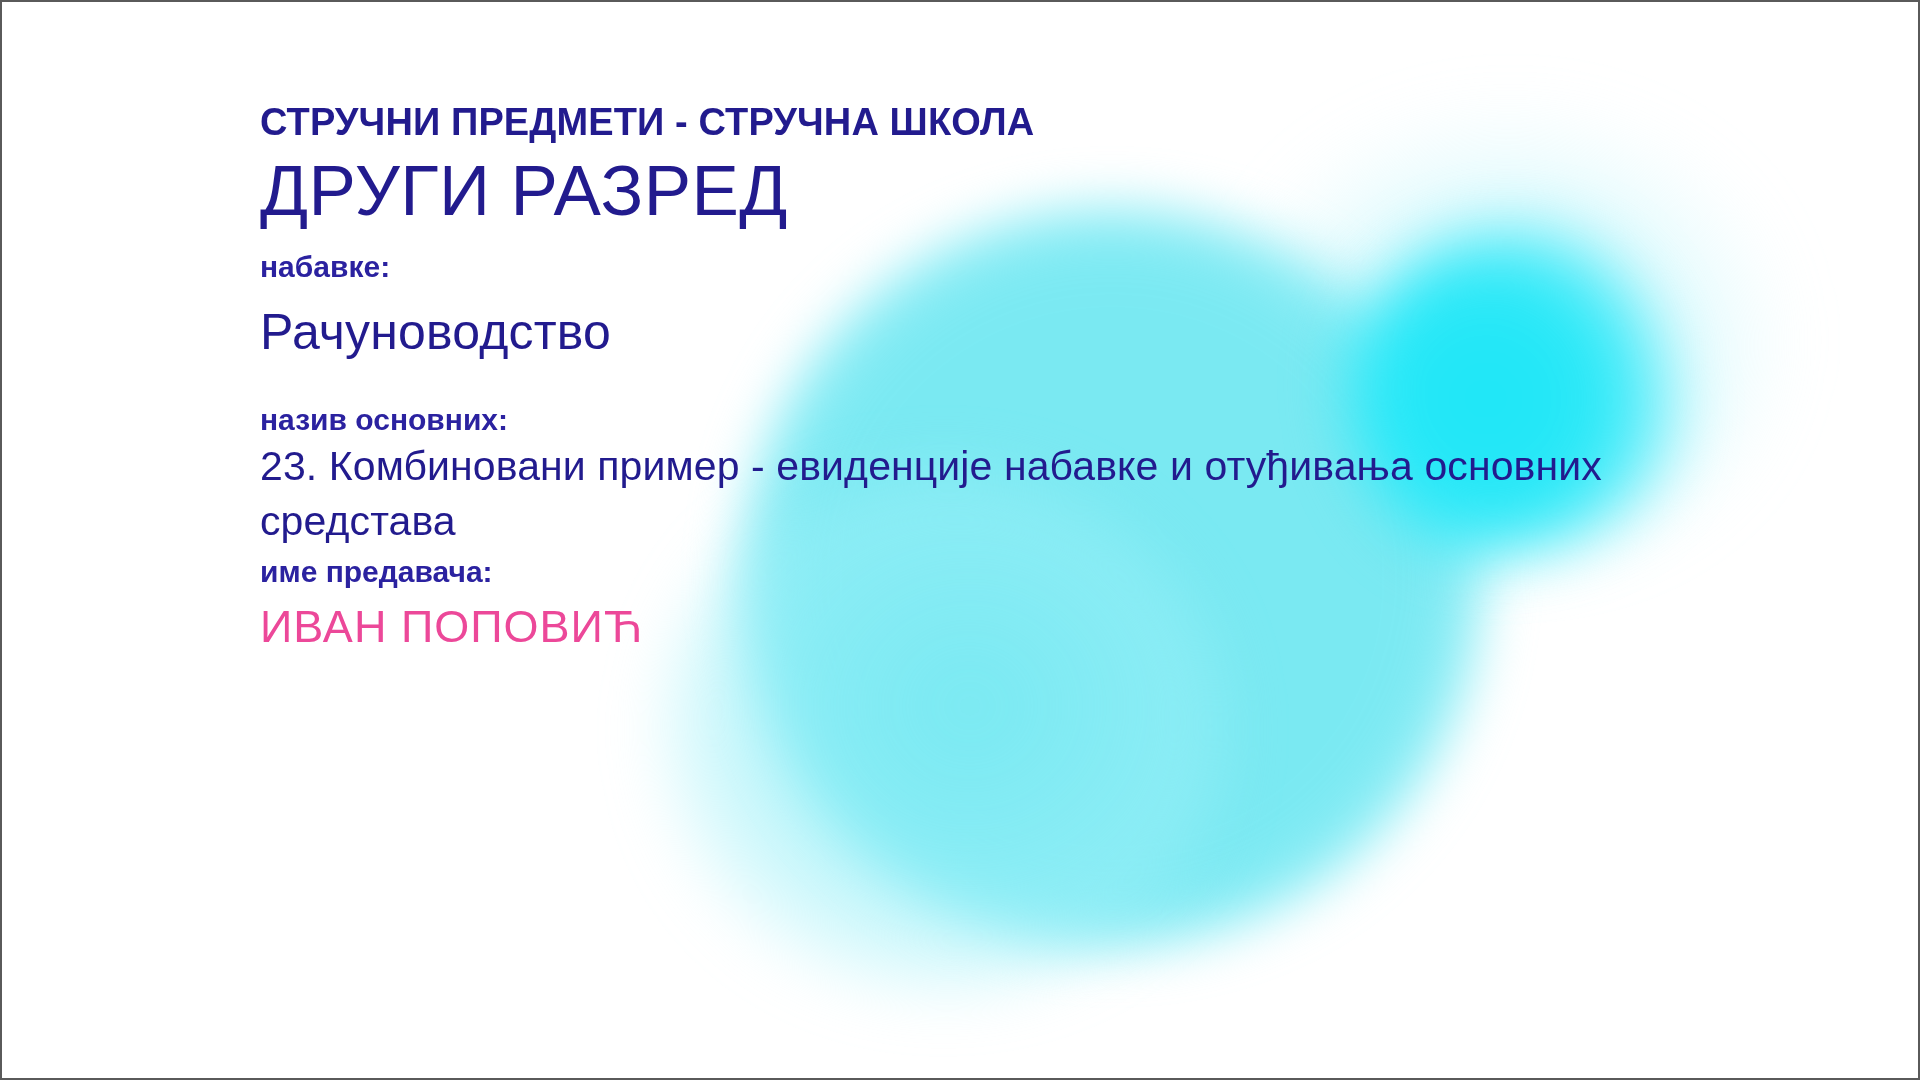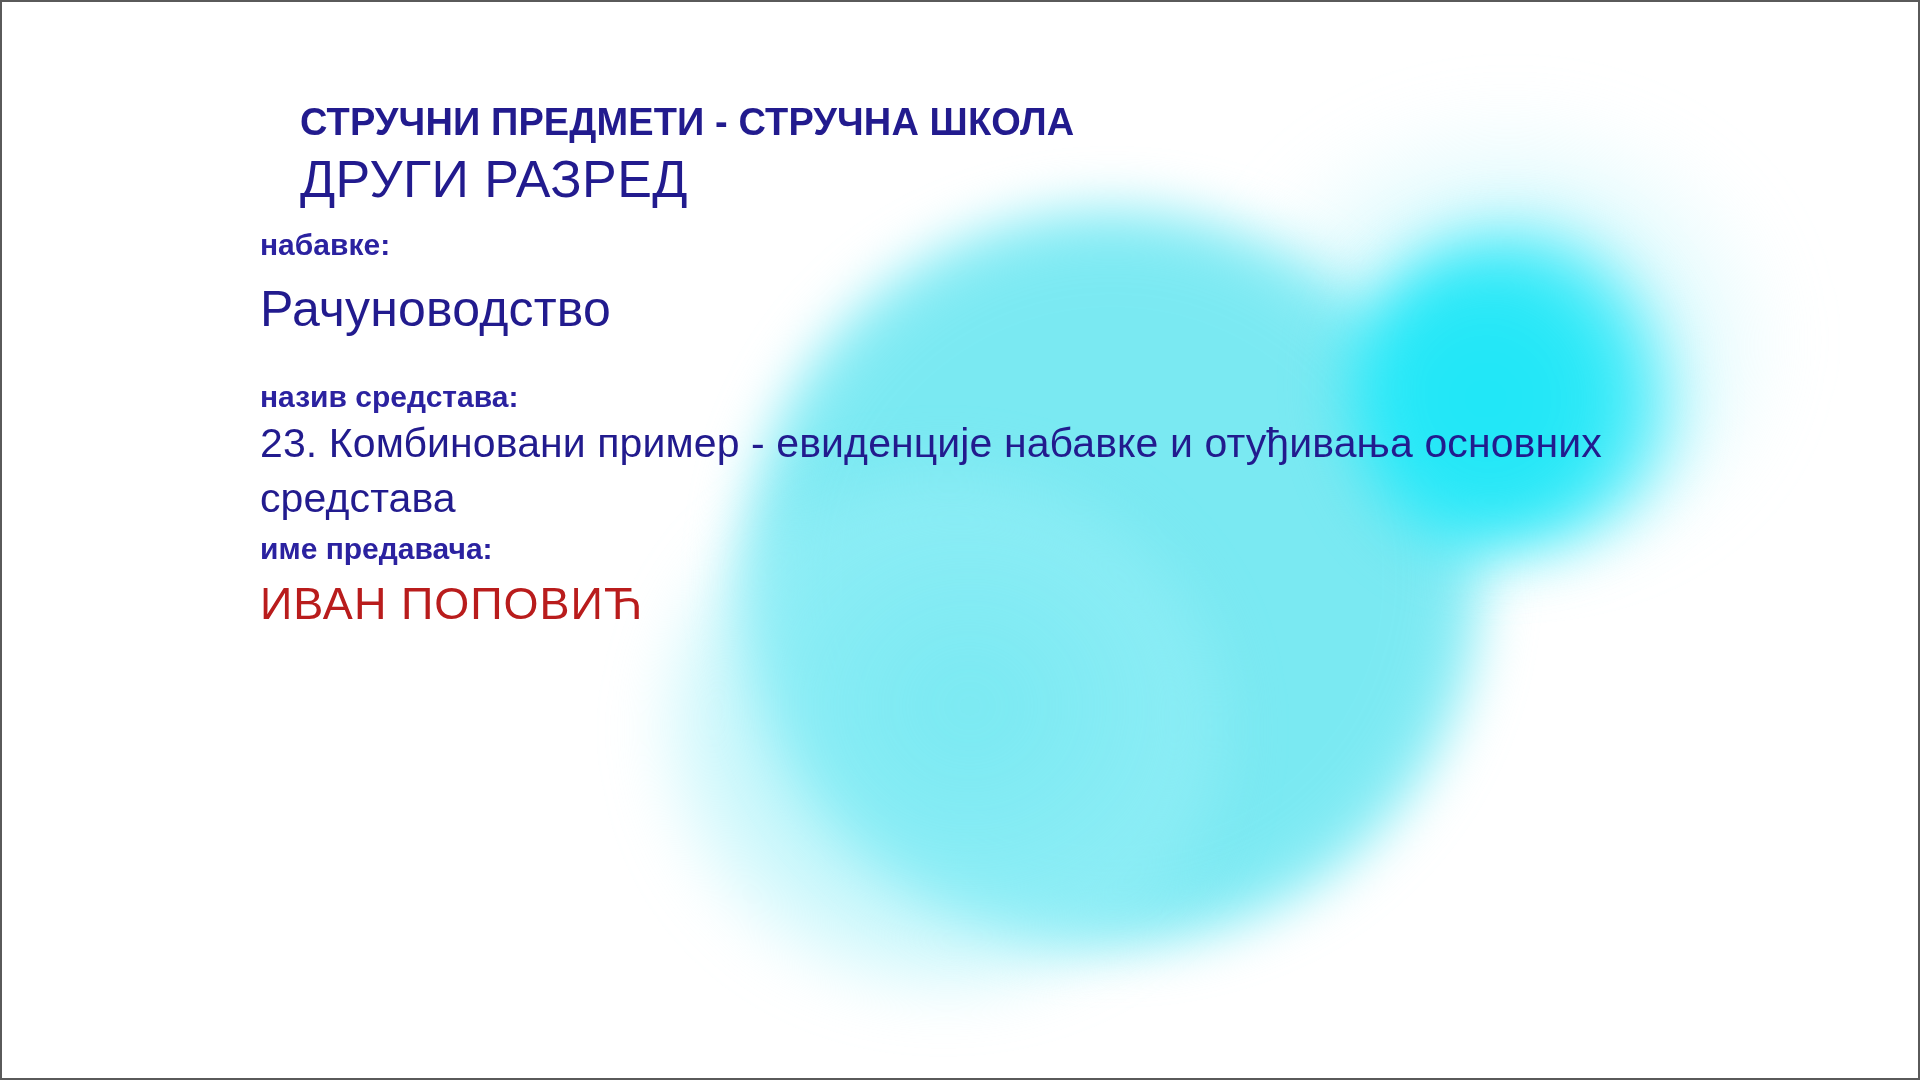--- a/index.html
+++ b/index.html
@@ -104,34 +104,33 @@
   
   .content {
     position: absolute;
     left: 258px;
     top: 96px;
     width: 1560px;
   }
 
   .heading-block {
     color: #221b8e;
-    margin-left: 40px;
   }
 
   .line-caps-1,
   .line-caps-2 {
     font-size: 38px;
     line-height: 1.27;
     font-weight: 700;
     letter-spacing: 0.1px;
     white-space: nowrap;
   }
 
   .line-grade {
-    font-size: 52px;
+    font-size: 71px;
     line-height: 1.20;
     font-weight: 400;
     letter-spacing: 0.4px;
     margin-top: 2px;
     white-space: nowrap;
   }
 
   .label {
     font-size: 30px;
     font-weight: 700;
@@ -167,21 +166,21 @@
   }
 
   .label-teacher {
     margin-top: 4px;
   }
 
   .value-teacher {
     font-size: 45px;
     font-weight: 400;
     line-height: 1.2;
-    color: #b91c1c;
+    color: #ec4899;
     margin-top: 8px;
     letter-spacing: 1px;
   }
 </style>
 </head>
 <body>
 
 <div class="slide">
 
   <div class="blob-layer">
@@ -196,20 +195,20 @@
     <div class="heading-block">
       <div class="line-caps-1">СТРУЧНИ ПРЕДМЕТИ - СТРУЧНА ШКОЛА</div>
       <div class="line-grade">ДРУГИ РАЗРЕД</div>
     </div>
 
     <div class="label">набавке:</div>
     <div class="value-subject">Рачуноводство</div>
 
     <div class="spacer"></div>
 
-    <div class="label label-lecture">назив средстава:</div>
+    <div class="label label-lecture">назив основних:</div>
     <div class="value-lecture">23. Комбиновани пример - евиденције набавке и отуђивања основних средстава</div>
 
     <div class="label label-teacher">име предавача:</div>
     <div class="value-teacher">ИВАН ПОПОВИЋ</div>
 
   </div>
 </div>
 
 </body></html>

